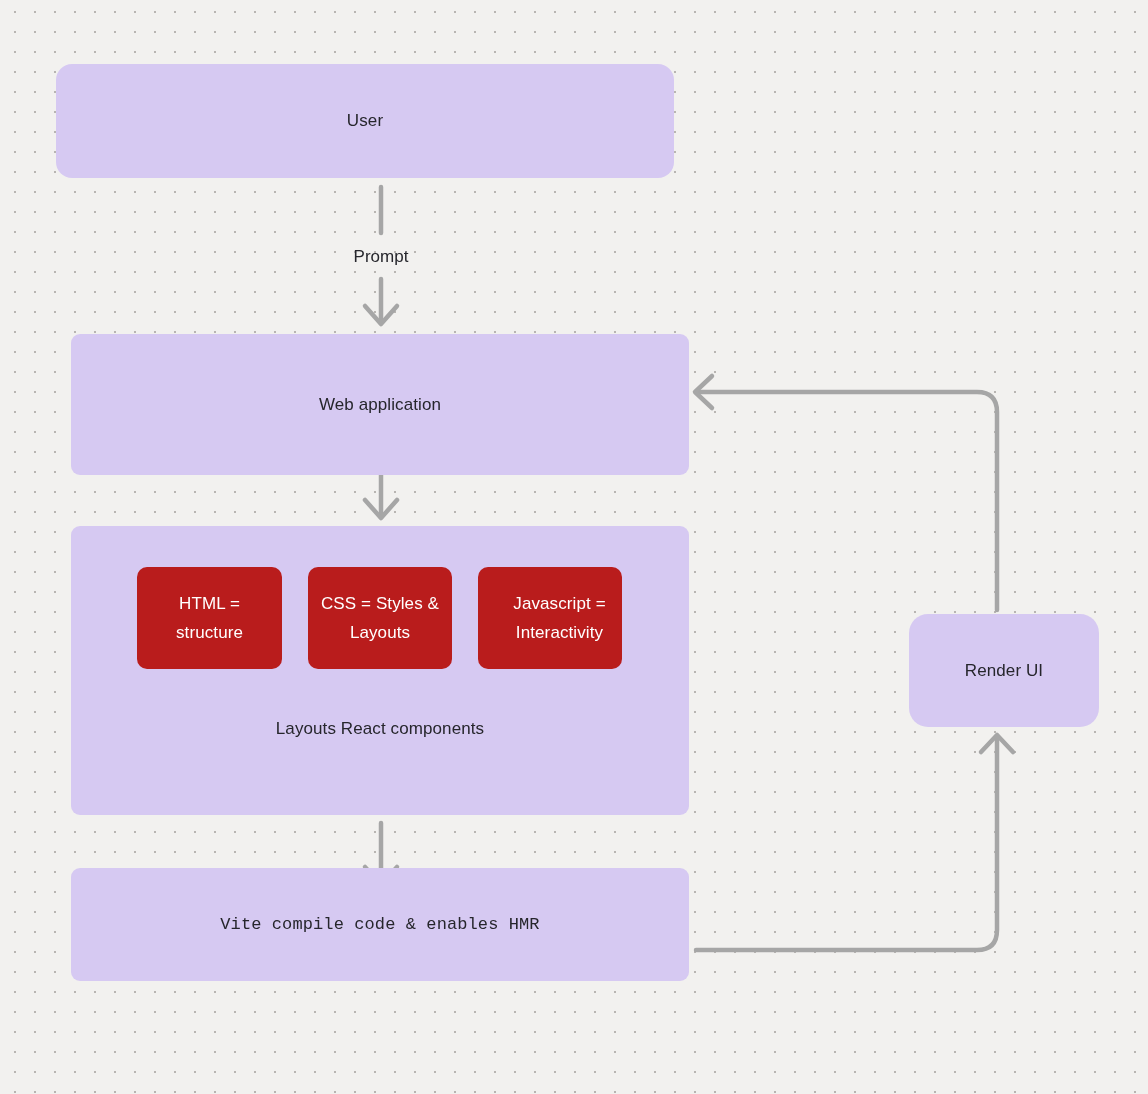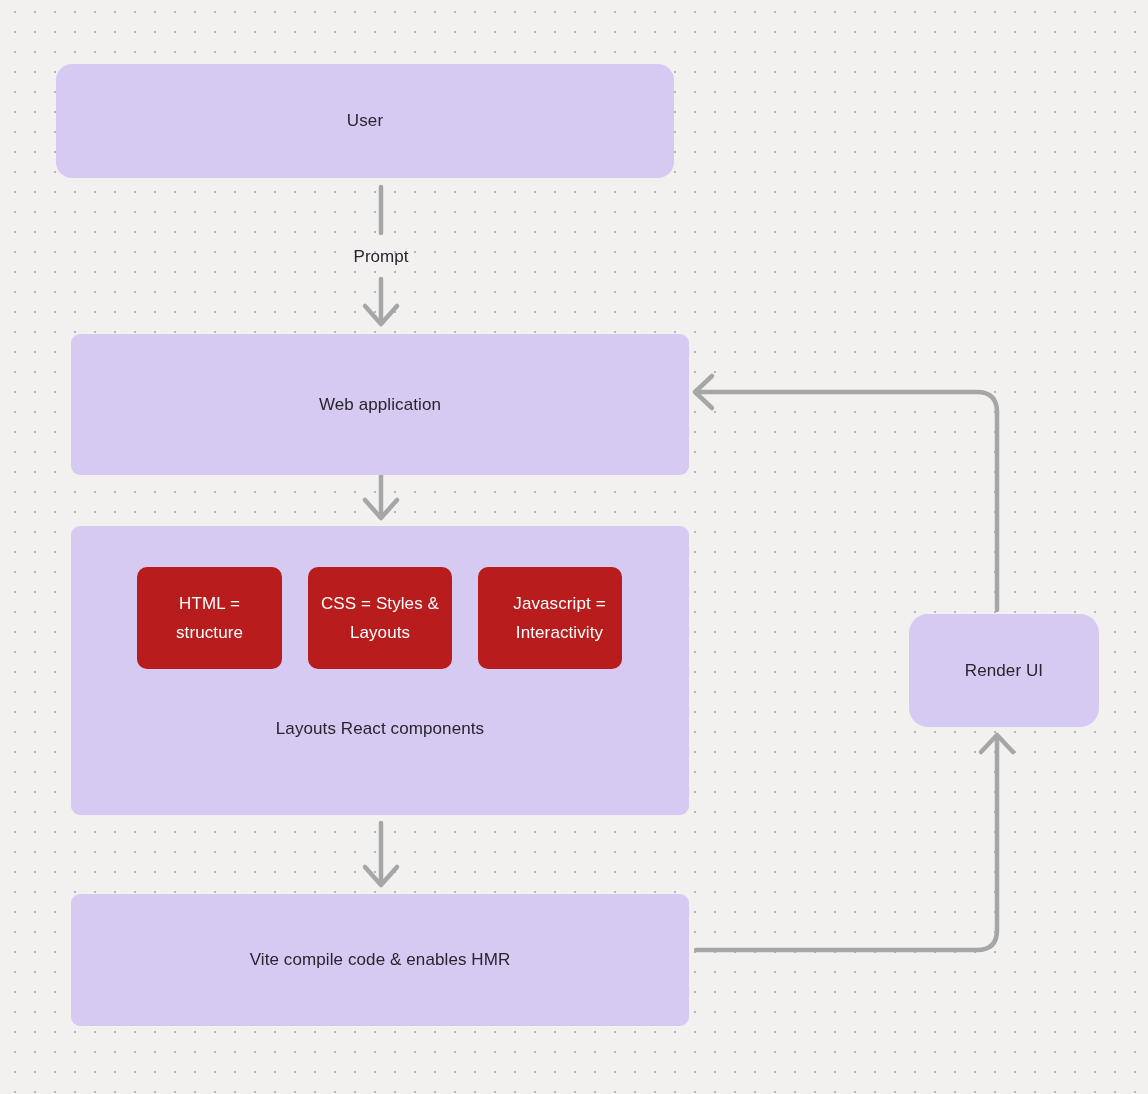--- a/index.html
+++ b/index.html
@@ -33,21 +33,21 @@
     align-items: center;
     justify-content: center;
     color: #26262c;
     font-size: 17px;
     font-weight: 500;
     letter-spacing: 0.1px;
   }
   .node-user            { left: 56px;  top: 64px;  width: 618px; height: 114px; border-radius: 16px; }
   .node-web-application { left: 71px;  top: 334px; width: 618px; height: 141px; }
   .node-group           { left: 71px;  top: 526px; width: 618px; height: 289px; display: block; }
-  .node-vite            { left: 71px;  top: 894px; width: 618px; height: 132px; }
+  .node-vite            { left: 71px;  top: 868px; width: 618px; height: 113px; font-family: Liberation Mono, monospace; }
   .node-render-ui       { left: 902px; top: 614px; width: 190px; height: 113px; border-radius: 19px; margin-left: 7px; }
 
   .component {
     position: absolute;
     top: 41px;
     height: 102px;
     background: #b91c1c;
     border-radius: 10px;
     display: flex;
     align-items: center;

